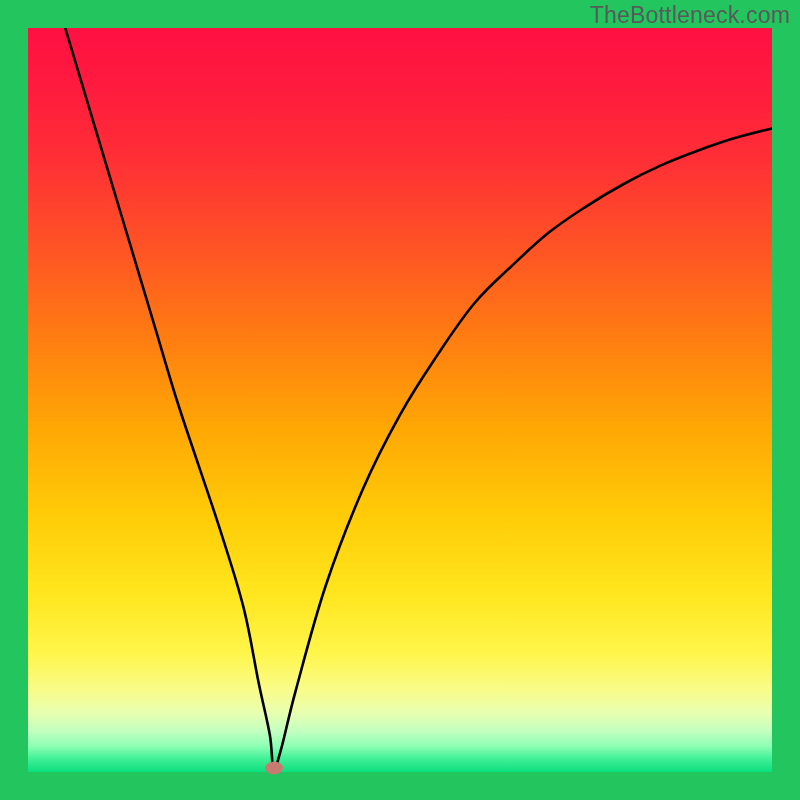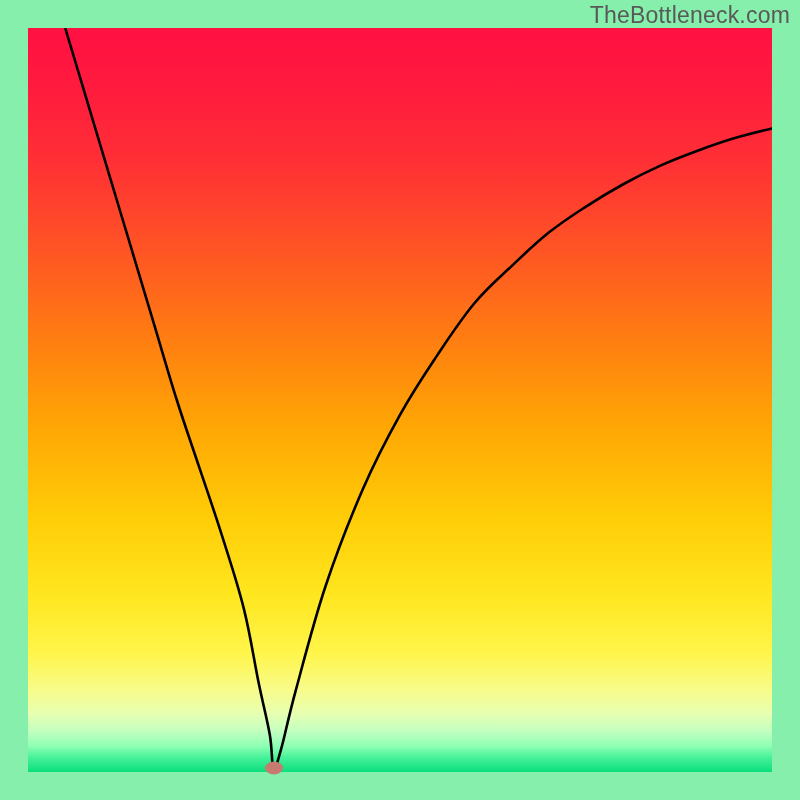--- a/index.html
+++ b/index.html
@@ -8,21 +8,21 @@
     width: 800px;
     height: 800px;
     background: #000;
     overflow: hidden;
     font-family: Arial, Helvetica, sans-serif;
   }
   .frame {
     position: relative;
     width: 800px;
     height: 800px;
-    background: #86efac;
+    background: #22c55e;
   }
   .watermark {
     position: absolute;
     top: 2px;
     right: 10px;
     font-size: 23px;
     font-weight: 500;
     color: #595959;
     letter-spacing: 0.2px;
     z-index: 3;

